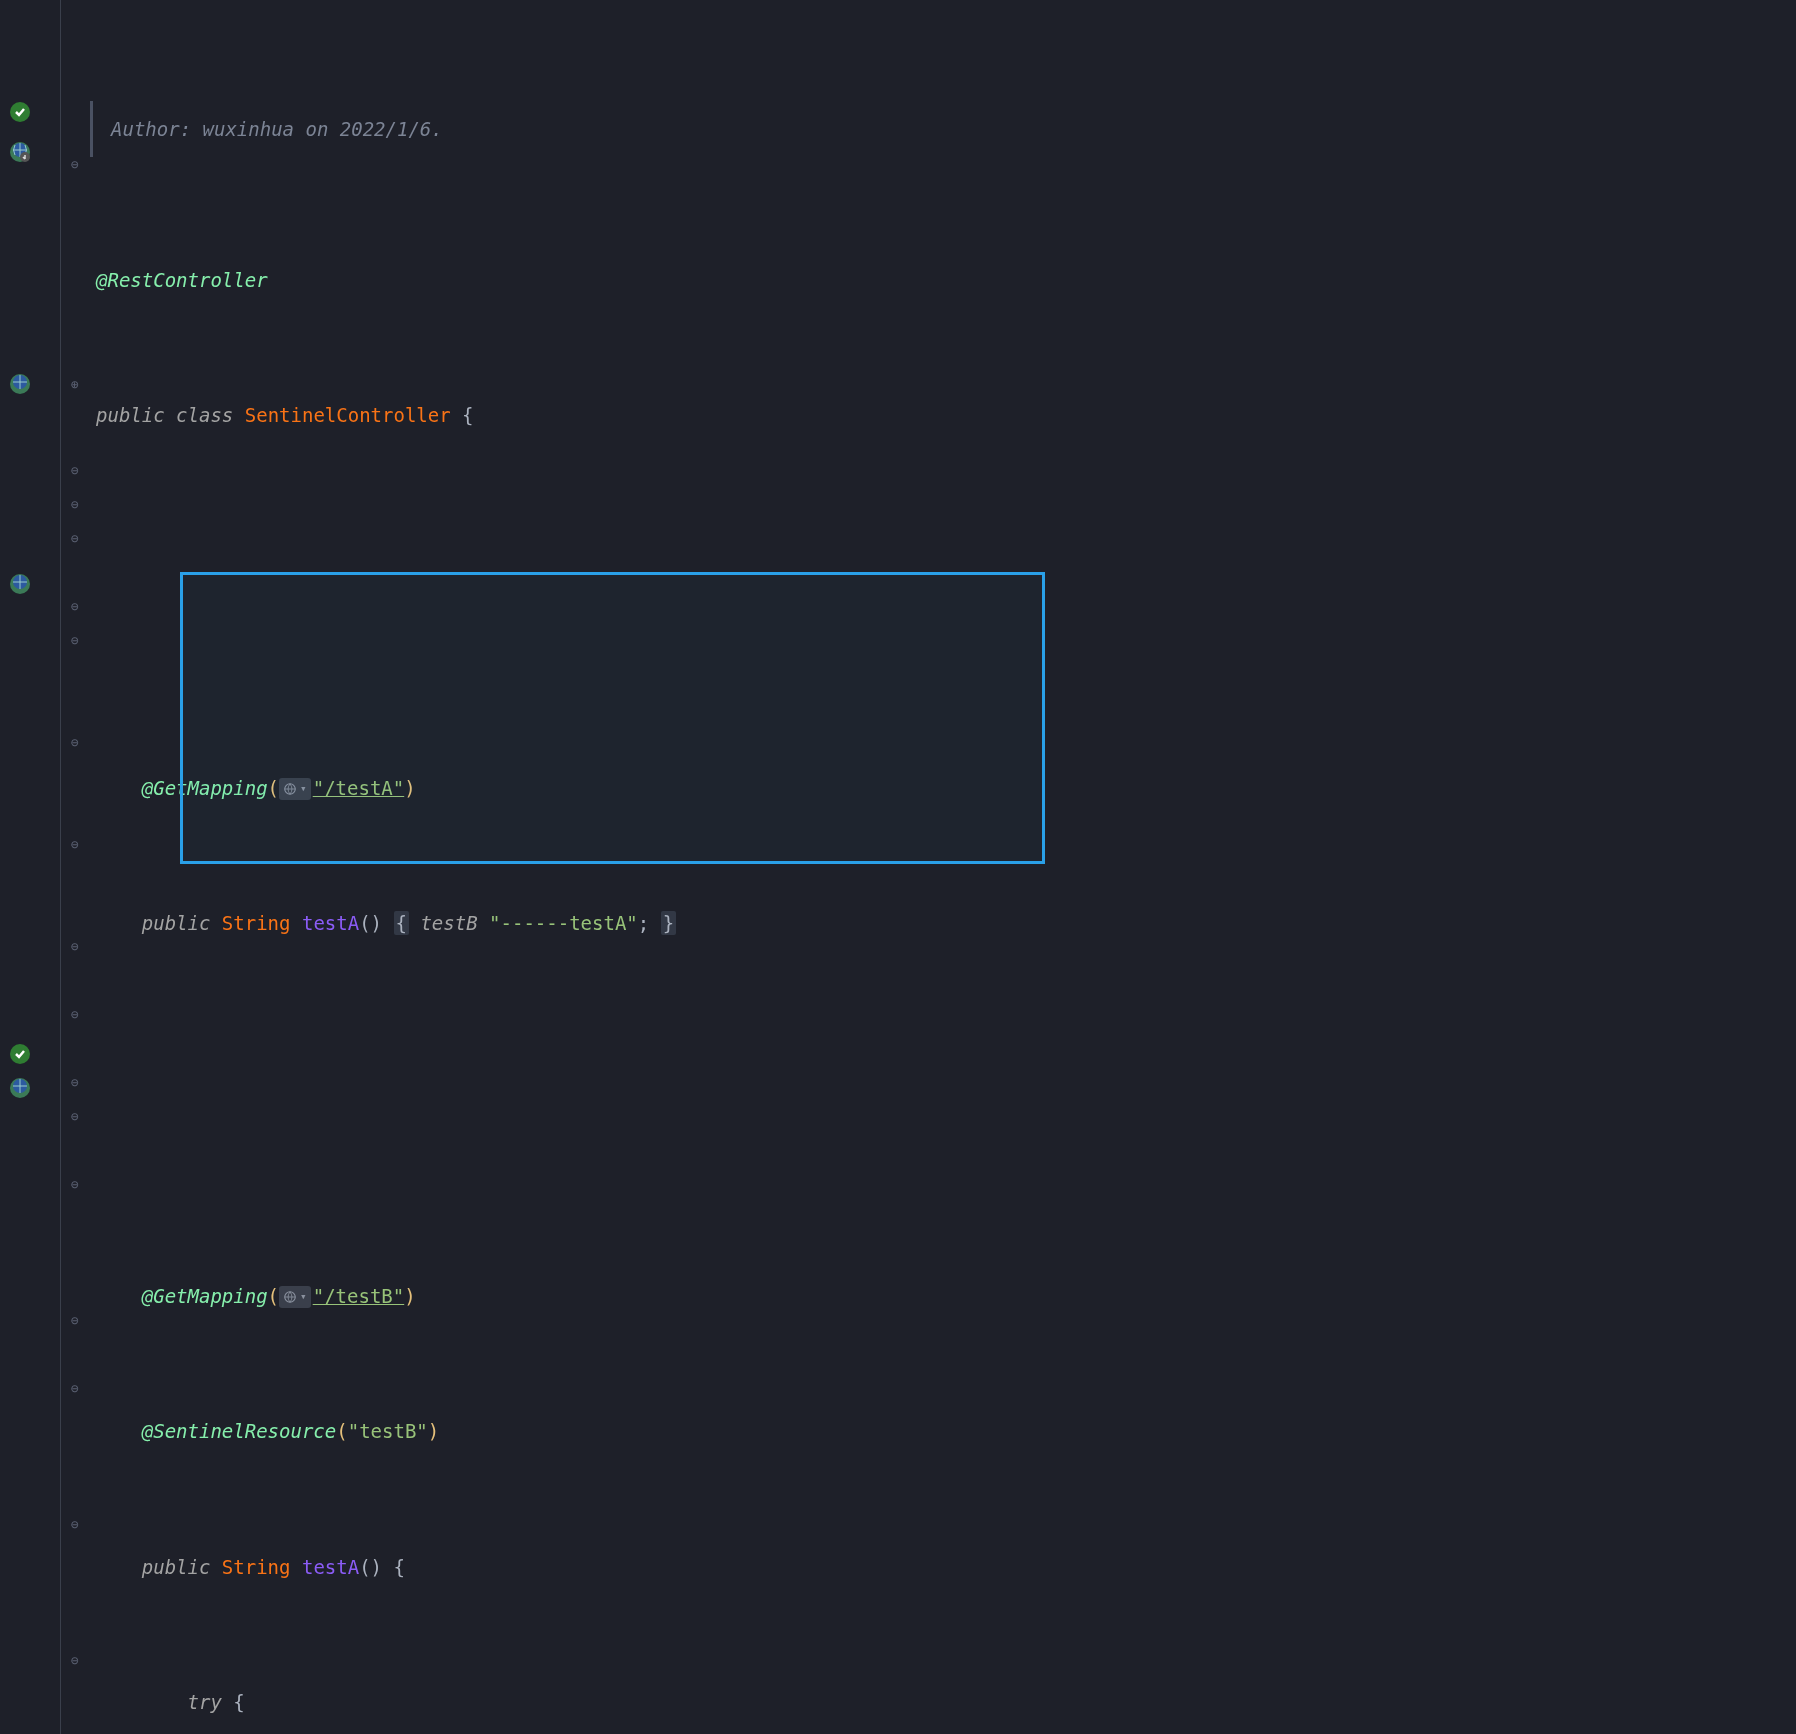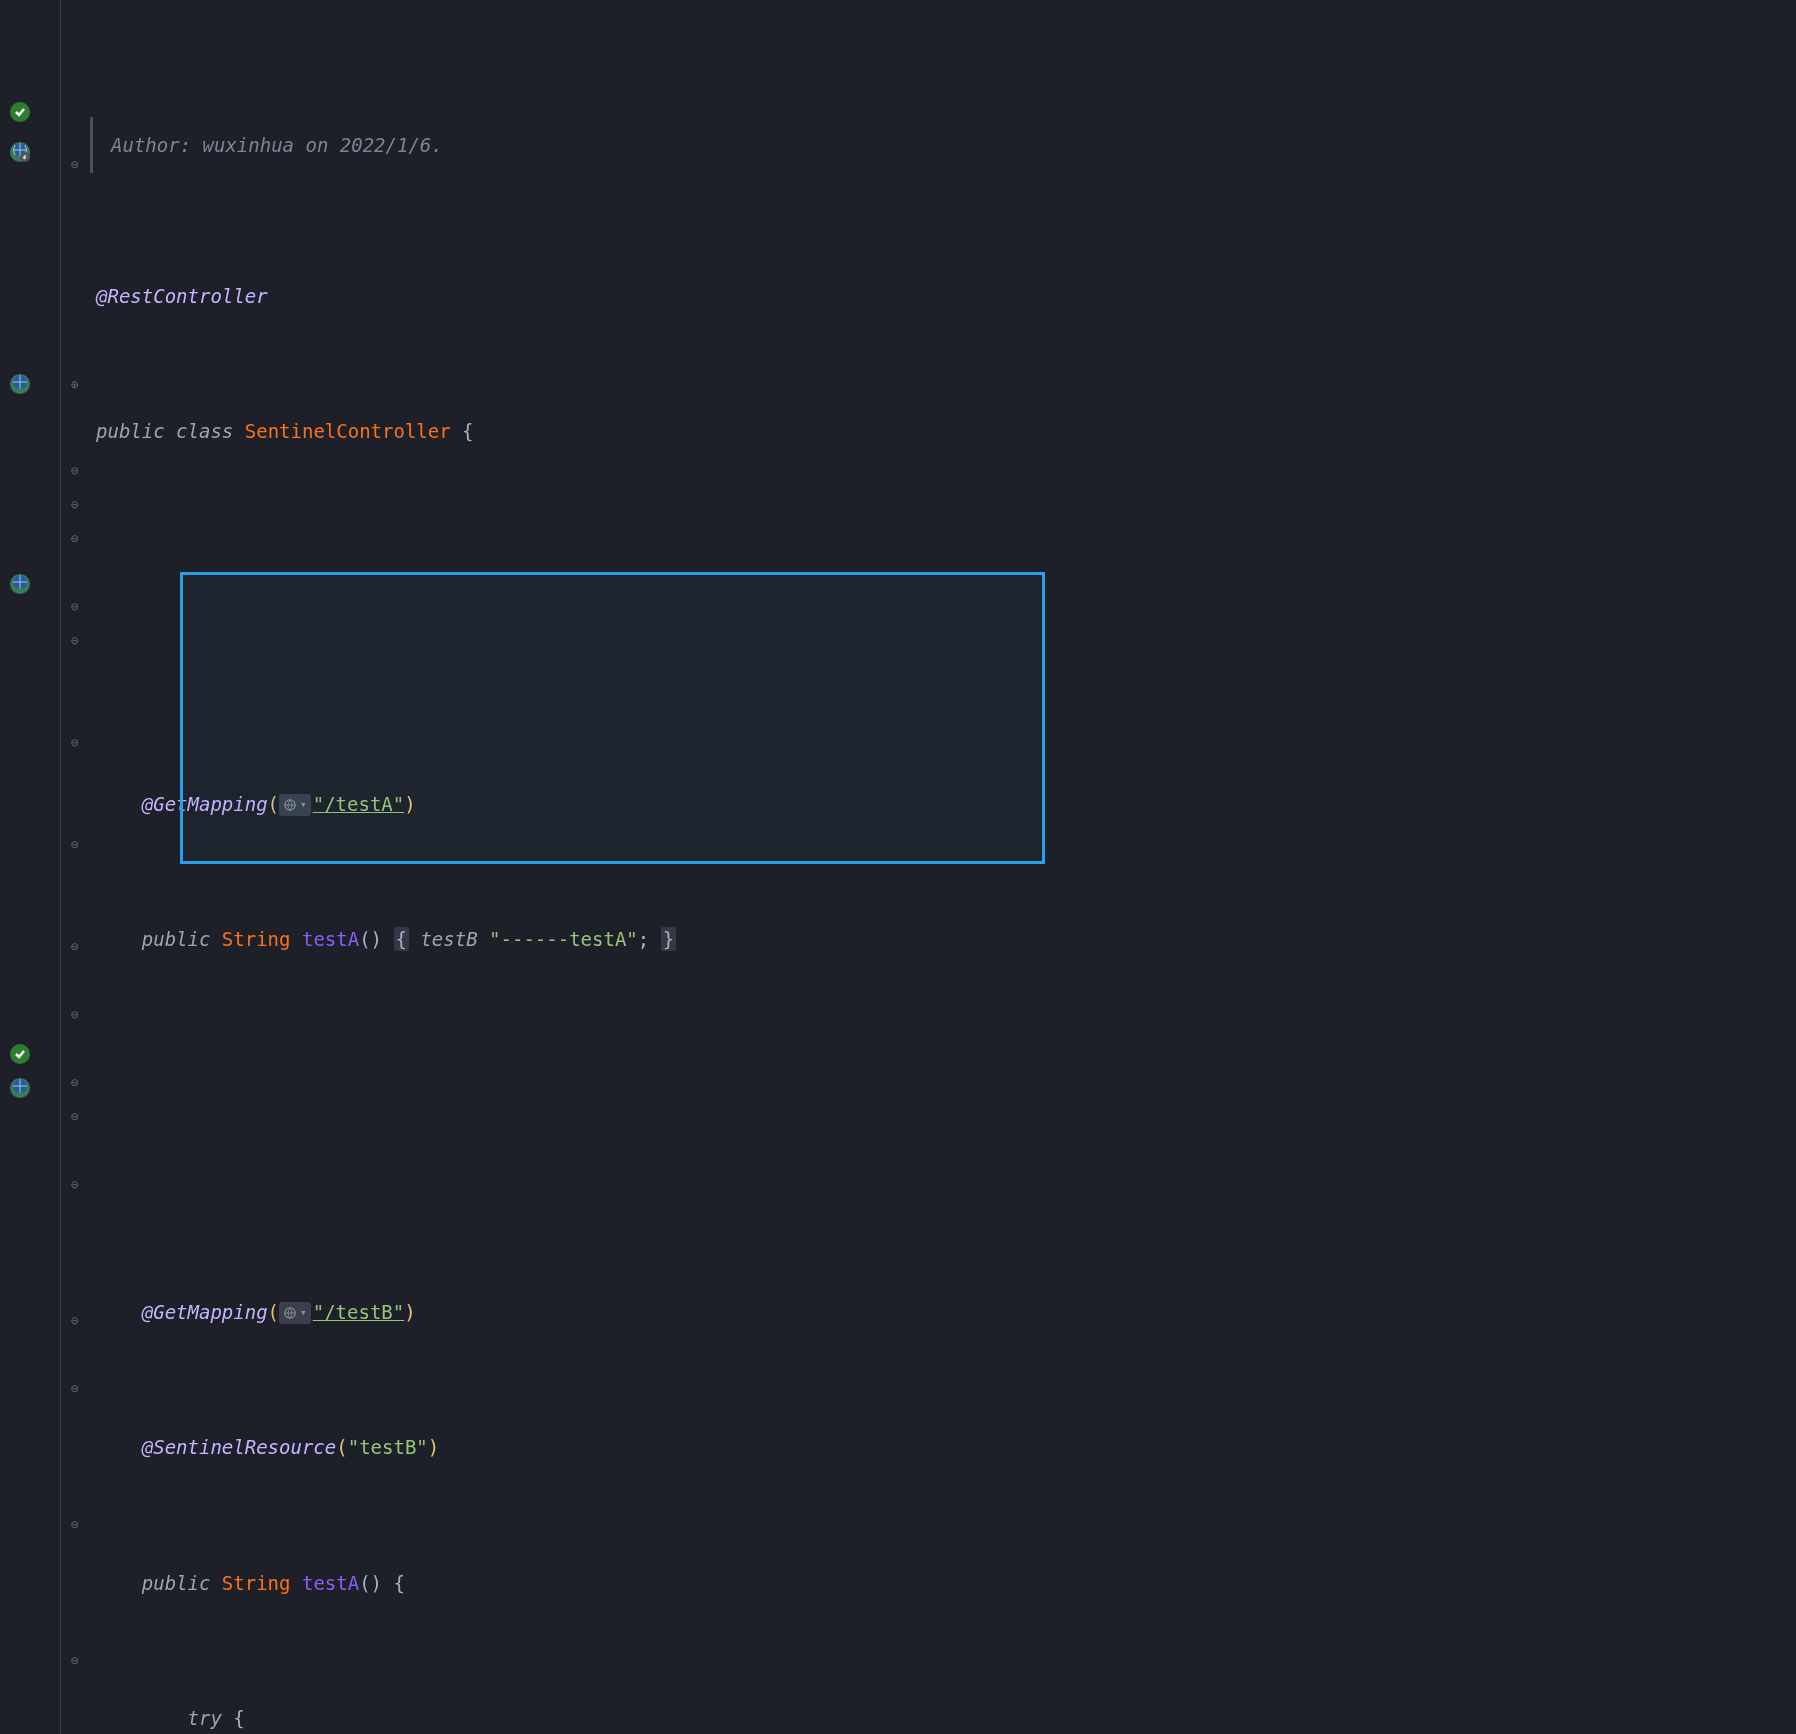--- a/index.html
+++ b/index.html
@@ -49,42 +49,42 @@
   .vline {
     position: absolute;
     left: 60px;
     top: 0;
     width: 1px;
     height: 100%;
     background: #3a3f4b;
   }
   .code {
     flex: 1;
-    padding-top: 16px;
+    padding-top: 0;
     position: relative;
     white-space: pre;
   }
   .line {
     height: 34px;
     line-height: 34px;
     padding-left: 6px;
     position: relative;
   }
   .doc-bar {
     border-left: 3px solid #4a5162;
     padding-left: 18px;
     color: #7c8495;
     font-style: italic;
     height: 56px;
     display: flex;
     align-items: center;
     margin-bottom: 4px;
   }
   .kw { color: #a3a3a3; font-style: italic; }
-  .anno { color: #c4b5fd; font-style: italic; }
+  .anno { color: #86efac; font-style: italic; }
   .cls { color: #f97316; }
   .type { color: #f97316; }
   .methoddef { color: #8b5cf6; }
   .str { color: #98c379; }
   .strlink { color: #98c379; text-decoration: underline; }
   .paren { color: #e5c07b; }
   .brace { color: #abb2bf; }
   .op { color: #abb2bf; }
   .bracebg { background: #323845; border-radius: 2px; padding: 1px 2px;}
   .globe {

